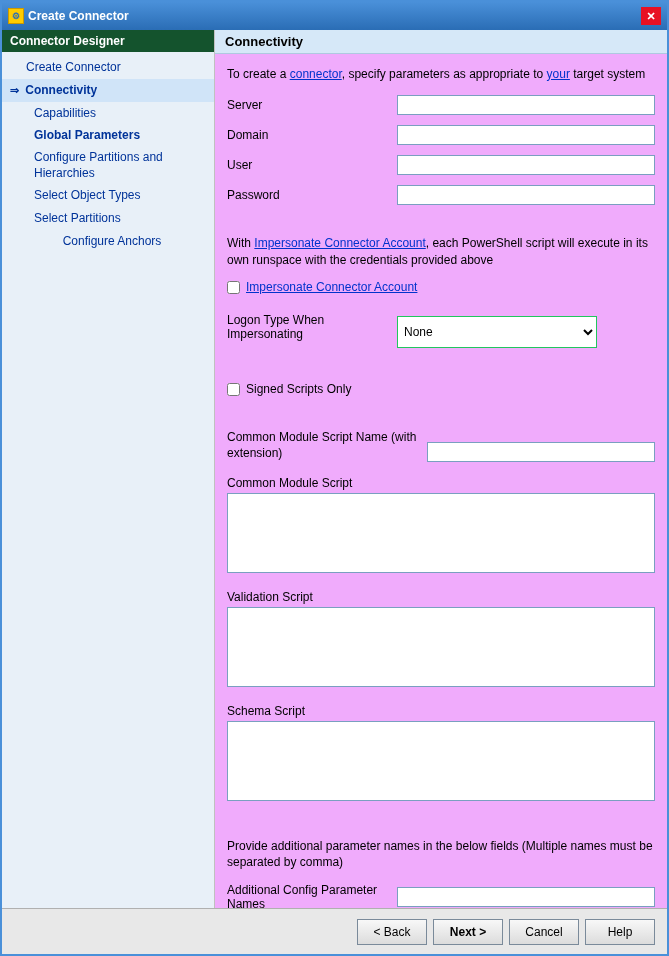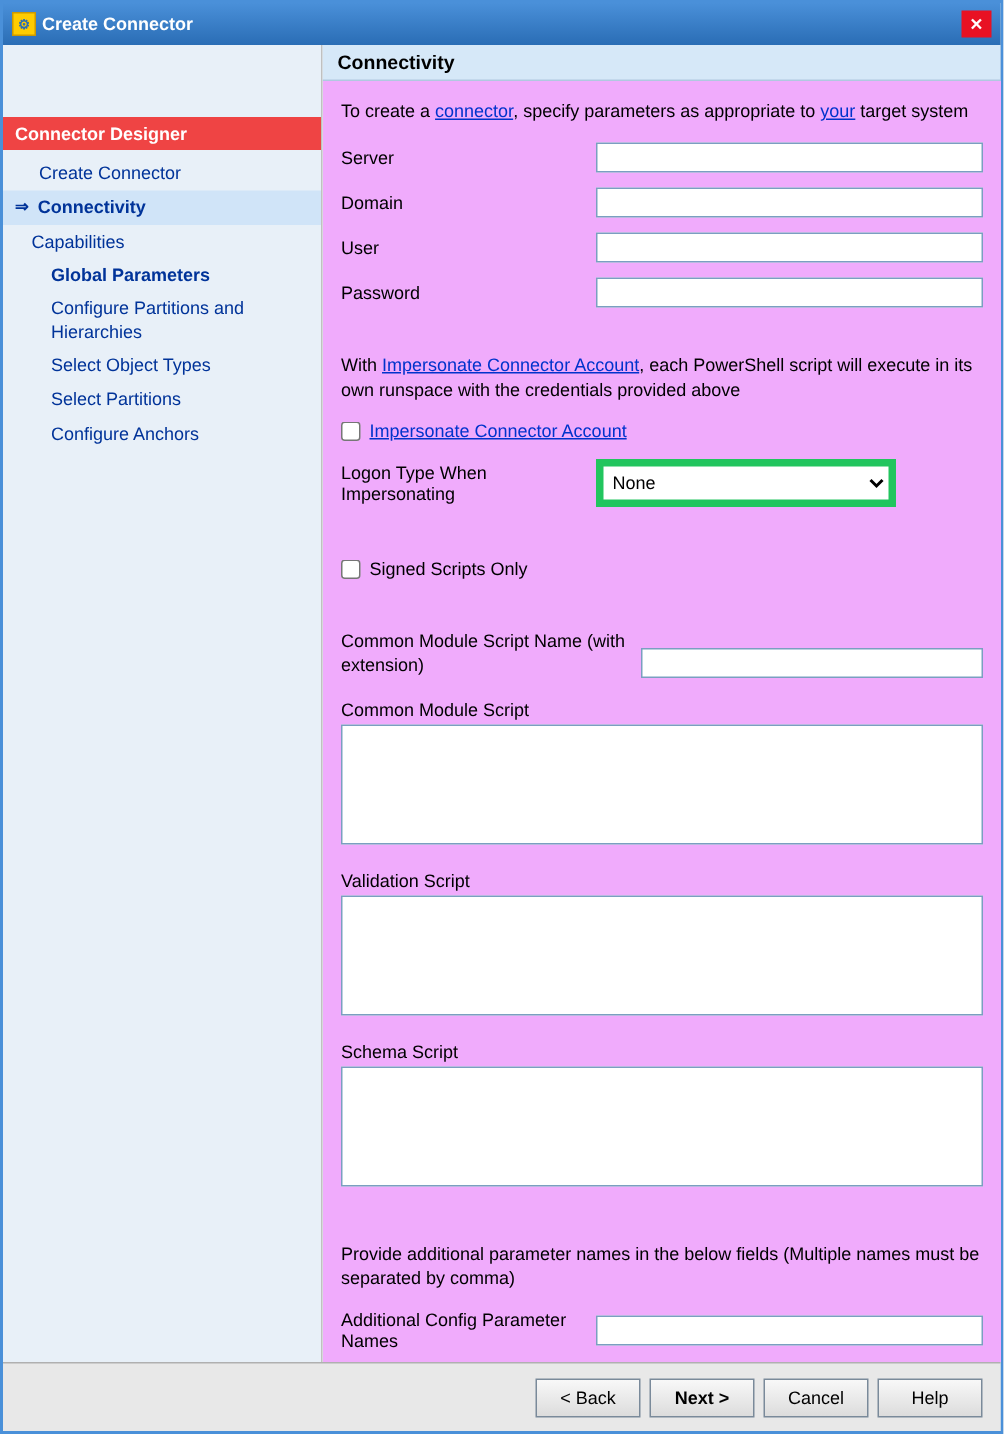--- a/index.html
+++ b/index.html
@@ -37,26 +37,25 @@
     
     .sidebar {
       width: 213px;
       background: #e8f0f8;
       border-right: 1px solid #c0c0c0;
       flex-shrink: 0;
       display: flex;
       flex-direction: column;
     }
     .sidebar-title {
-      background: #ef4444;
+      background: #14532d;
       color: white;
       padding: 4px 8px;
       font-size: 12px;
       font-weight: bold;
-      margin-top: 48px;
     }
     .sidebar-items { padding: 4px 0; }
     .sidebar-item {
       padding: 3px 8px 3px 20px;
       cursor: pointer;
       color: #003399;
       font-size: 12px;
       line-height: 1.4;
     }
     .sidebar-item.active {
@@ -114,24 +113,25 @@
 
     .checkbox-row { display: flex; align-items: center; gap: 6px; margin-bottom: 4px; }
     .checkbox-row input[type="checkbox"] { width: 13px; height: 13px; cursor: pointer; }
     .checkbox-label { color: #0033cc; text-decoration: underline; cursor: pointer; font-size: 12px; }
 
     .dropdown-row { display: flex; align-items: center; margin-bottom: 6px; }
     .dropdown-label { width: 170px; color: #000; font-size: 12px; flex-shrink: 0; }
     .dropdown-select {
       width: 200px;
       height: 32px;
-      border: 5px solid #22c55e;
+      border: 1px solid #22c55e;
       background: white;
       font-size: 12px;
       padding: 0 2px;
+      margin-top: 10px;
     }
 
     .signed-row { display: flex; align-items: center; gap: 6px; margin-bottom: 6px; }
 
     .field-group { margin-bottom: 6px; }
 
     .script-area-label { color: #000; font-size: 12px; margin-bottom: 3px; }
     .script-textarea {
       width: 100%;
       height: 80px;
@@ -196,36 +196,36 @@
 
     <div class="sidebar">
       <div class="sidebar-title">Connector Designer</div>
       <div class="sidebar-items">
         <div class="sidebar-item" style="padding-left:24px;">
           <span>Create Connector</span>
         </div>
         <div class="sidebar-item active">
           <span>Connectivity</span>
         </div>
-        <div class="sidebar-item" style="padding-left:19px;">
+        <div class="sidebar-item" style="padding-left:32px;">
           <span>Capabilities</span>
         </div>
         <div class="sidebar-item" style="padding-left:32px;font-weight:bold;">
           <span>Global Parameters</span>
         </div>
         <div class="sidebar-item" style="padding-left:32px; line-height:1.3;">
           <span>Configure Partitions and Hierarchies</span>
         </div>
         <div class="sidebar-item" style="padding-left:32px;">
           <span>Select Object Types</span>
         </div>
         <div class="sidebar-item" style="padding-left:32px;">
           <span>Select Partitions</span>
         </div>
-        <div class="sidebar-item" style="padding-left:32px;">
+        <div class="sidebar-item" style="padding-left:16px;text-align:center;">
           <span>Configure Anchors</span>
         </div>
       </div>
     </div>
 
     <div class="content-area">
       <div class="content-header">Connectivity</div>
 
       <div class="content-body">
 

